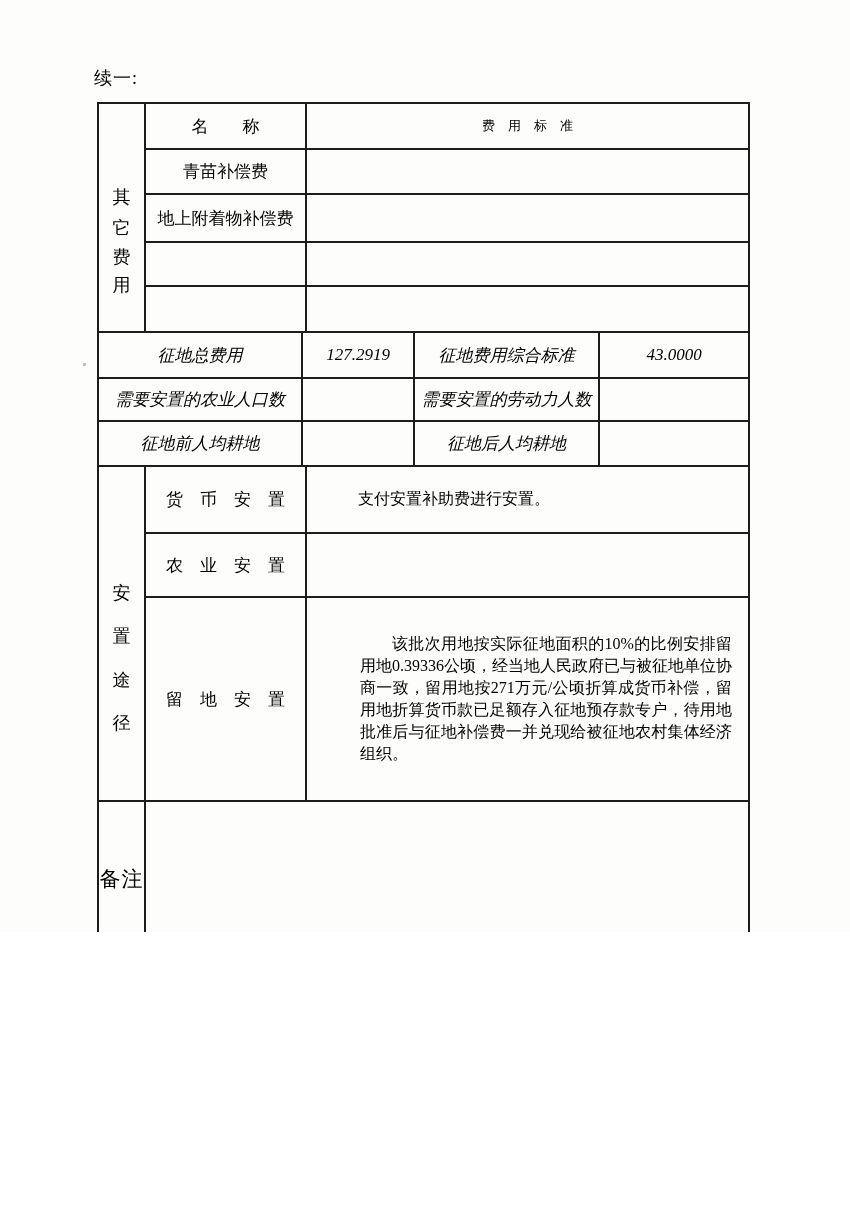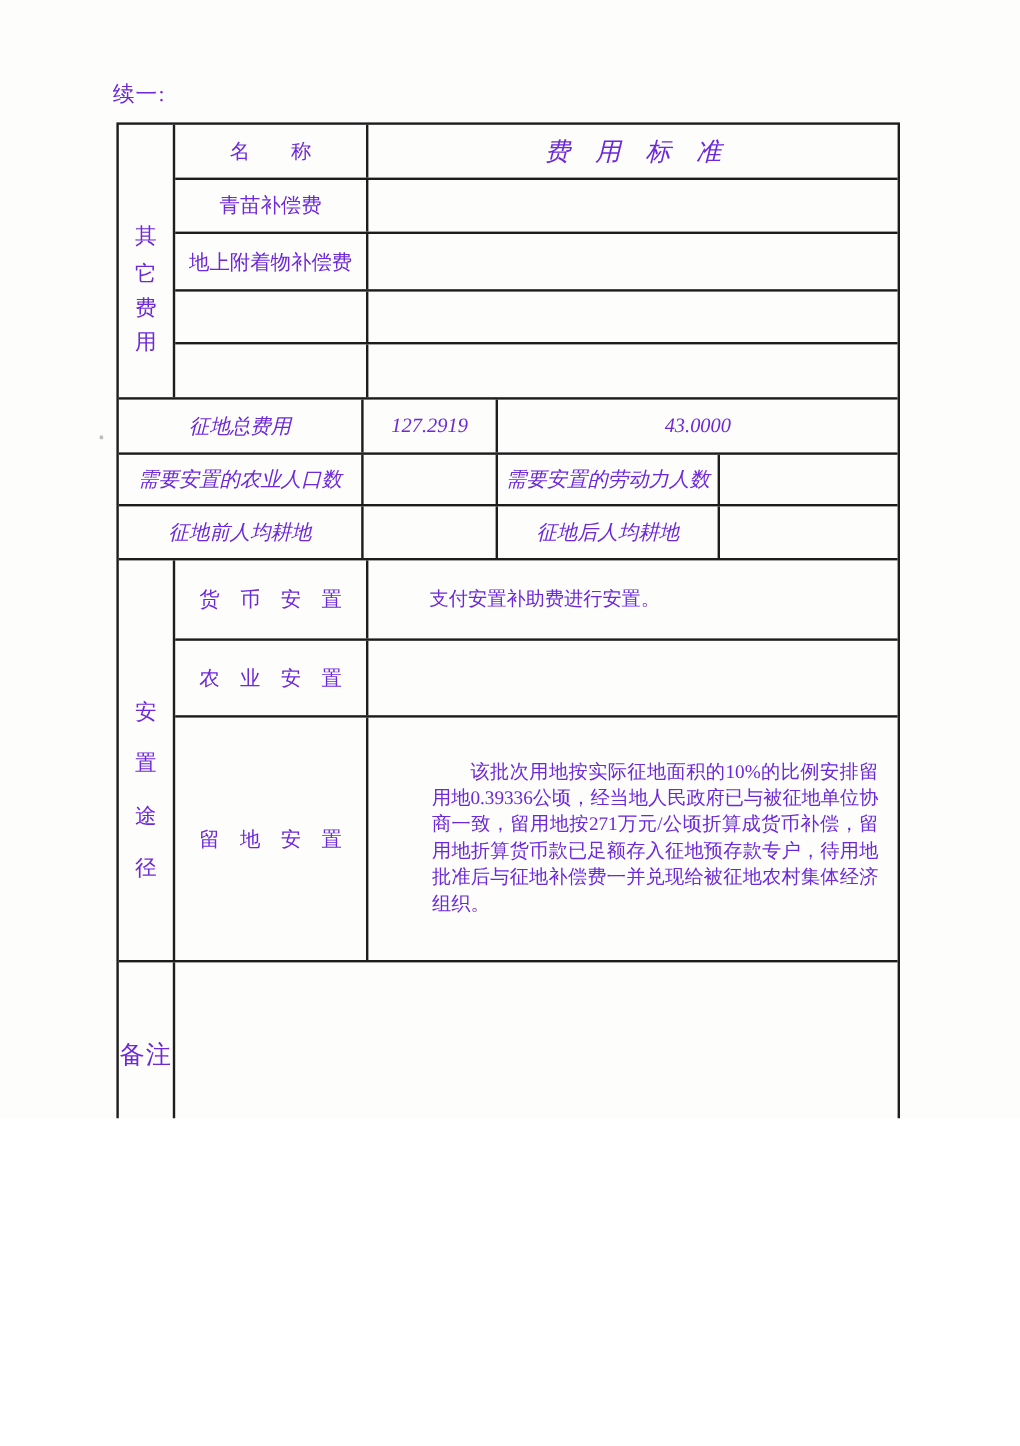--- a/index.html
+++ b/index.html
@@ -3,21 +3,21 @@
 <meta charset="utf-8">
 <style>
   * { box-sizing: border-box; margin: 0; padding: 0; }
   html, body { background: #ffffff; }
   .page {
     position: relative;
     width: 850px;
     height: 932px;
     background: #fdfdfc;
     font-family: "Liberation Serif", serif;
-    color: #6d28d9;
+    color: #000000;
     overflow: hidden;
   }
   .cont-label {
     position: absolute;
     left: 94px;
     top: 66px;
     font-size: 18px;
     letter-spacing: 1px;
   }
   .tbl {
@@ -59,22 +59,21 @@
     display: flex;
     align-items: center;
     justify-content: center;
     font-size: 17px;
   }
   .col-std {
     flex: 1;
     display: flex;
     align-items: center;
     justify-content: center;
-    font-size: 21px;
-    font-style: italic;
+    font-size: 13px;
   }
   .hA0 { height: 46px; } .hA1 { height: 45px; } .hA2 { height: 48px; }
   .hA3 { height: 44px; } .hA4 { height: 44px; }
 
   
   .rowB { display: flex; border-bottom: 2px solid #1d1d1d; font-style: italic; }
   .b1 { width: 204px; flex: 0 0 204px; border-right: 2px solid #1d1d1d; }
   .b2 { width: 112px; flex: 0 0 112px; border-right: 2px solid #1d1d1d; }
   .b3 { width: 185px; flex: 0 0 185px; border-right: 2px solid #1d1d1d; }
   .b4 { flex: 1; }
@@ -158,20 +157,21 @@
         <div class="row hA4">
           <div class="col-name"></div>
           <div class="col-std"></div>
         </div>
       </div>
     </div>
 
     <div class="rowB hB0">
       <div class="bcell b1">征地总费用</div>
       <div class="bcell b2">127.2919</div>
+      <div class="bcell b3">征地费用综合标准</div>
       <div class="bcell b4">43.0000</div>
     </div>
     <div class="rowB hB1">
       <div class="bcell b1">需要安置的农业人口数</div>
       <div class="bcell b2"></div>
       <div class="bcell b3">需要安置的劳动力人数</div>
       <div class="bcell b4"></div>
     </div>
     <div class="rowB hB2">
       <div class="bcell b1">征地前人均耕地</div>

